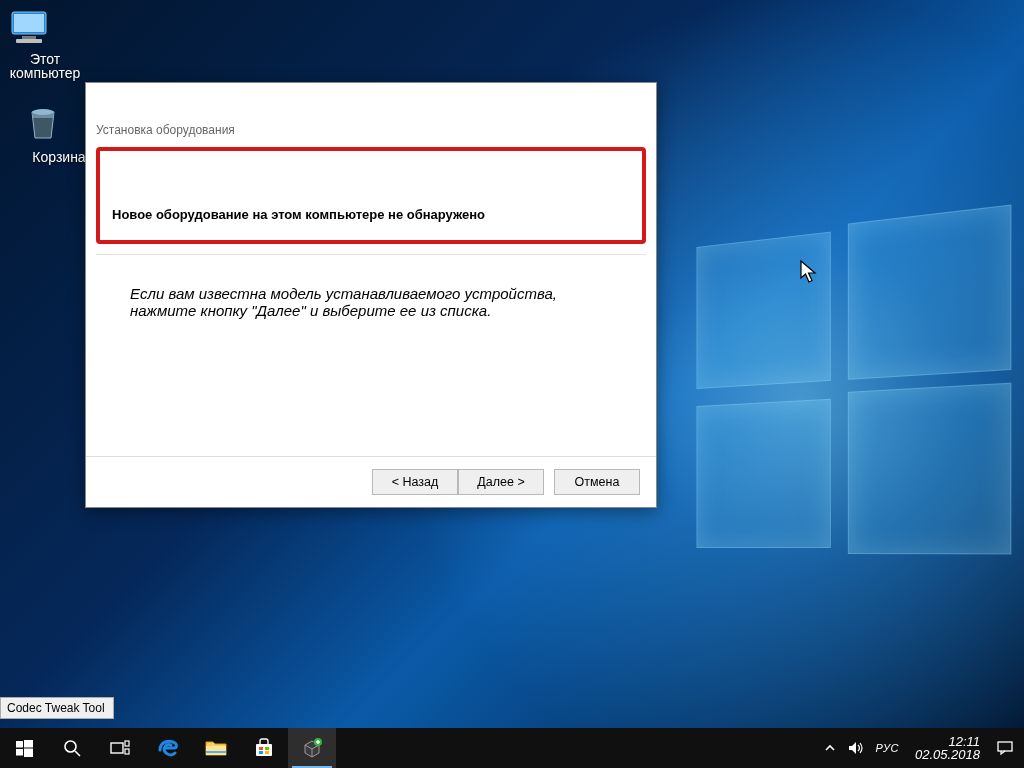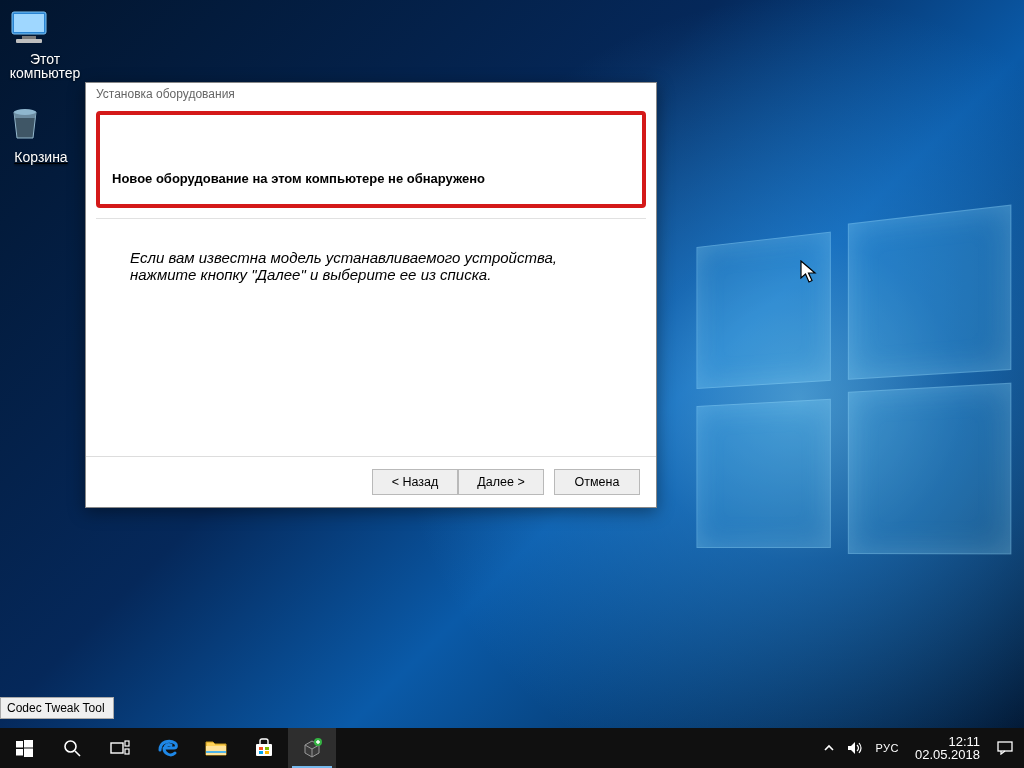--- a/index.html
+++ b/index.html
@@ -36,42 +36,42 @@
   
   #cursor { position:absolute; left:800px; top:260px; z-index:50;}
 
   
   #wizard {
     position:absolute; left:85px; top:82px; width:572px; height:426px;
     background:#fff; border:1px solid #888; box-shadow:0 4px 16px rgba(0,0,0,.4);
     display:flex; flex-direction:column;
   }
   .wiz-titlebar { height:24px; padding:4px 10px 0 10px; font-size:12px; color:#666;
-                  border-bottom:0; }
+                  border-bottom:0;margin-top:36px; }
   .wiz-header { margin:4px 10px 0 10px; padding:0; }
   .hl-box { border:4px solid #d41919; border-radius:4px; background:#fff;
             padding:12px 12px 18px 12px; margin-bottom:6px;}
   .hl-box .bold { font-size:13px; font-weight:600; color:#000;margin-top:44px;}
   .wiz-divider { height:1px; background:#e1e1e1; margin:4px 10px 0 10px;}
   .wiz-body { flex:1; padding:30px 34px 0 44px; font-size:15px; color:#000; line-height:17px;font-style:italic;}
   .wiz-footer { border-top:1px solid #ddd; padding:12px 16px; display:flex;
                 justify-content:flex-end; gap:0;}
   .wiz-btn { min-width:86px; height:26px; font-size:12.5px; background:#efefef;
              border:1px solid #b9b9b9; color:#000; cursor:pointer;}
   .wiz-gap { width:10px;}
 
   
   #taskbar { position:absolute; left:0; bottom:0; width:1024px; height:40px;
              background:#101010; display:flex; align-items:stretch; color:#fff;
              font-size:12px; z-index:40;}
   .tb-btn { width:48px; display:flex; align-items:center; justify-content:center;
             position:relative;}
   .tb-btn.active::after{content:"";position:absolute;left:4px;right:4px;bottom:0;height:2px;background:#76b9ed;}
   .tb-btn.running{background:#2e2e2e;}
-  #tray { margin-left:auto; display:flex; align-items:center; gap:12px; padding:0 10px 0 6px;}
+  #tray { margin-left:auto; display:flex; align-items:center; gap:12px; padding:0 10px 0 6px;font-style:italic;}
   #tray .lang{font-size:11px; letter-spacing:.5px;}
   #tray .clock{ text-align:right; font-size:13px; line-height:13px; padding:0 4px;}
   .action-center{width:18px;height:40px;display:flex;align-items:center;justify-content:center;}
 
   svg { display:block; }
 </style>
 </head>
 <body>
 
 <div id="desktop">
@@ -87,21 +87,21 @@
     <svg width="46" height="40" viewBox="0 0 46 40">
       <rect x="6" y="4" width="34" height="22" rx="2" fill="#2a84d2" stroke="#7fc4f5"></rect>
       <rect x="8" y="6" width="30" height="18" fill="#9fd7ff"></rect>
       <rect x="16" y="28" width="14" height="3" fill="#7a7a7a"></rect>
       <rect x="10" y="31" width="26" height="4" rx="1" fill="#bfbfbf"></rect>
     </svg>
     <div class="label" style="white-space:pre-line;">Этот
 компьютер</div>
   </div>
 
-  <div class="desk-icon" style="left:2px;top:100px;text-decoration:underline;">
+  <div class="desk-icon" style="left:20px;top:100px;">
     <svg width="46" height="46" viewBox="0 0 46 46">
       <path d="M12 12 L34 12 L31 38 L15 38 Z" fill="#3f5666" stroke="#93b7cc"></path>
       <path d="M12 12 L34 12 L33 18 L13 18 Z" fill="#6c8ba0"></path>
       <ellipse cx="23" cy="12" rx="11" ry="3" fill="#8fb7cf"></ellipse>
     </svg>
     <div class="label">Корзина</div>
   </div>
 
   <div id="wizard">
     <div class="wiz-titlebar">Установка оборудования</div>

